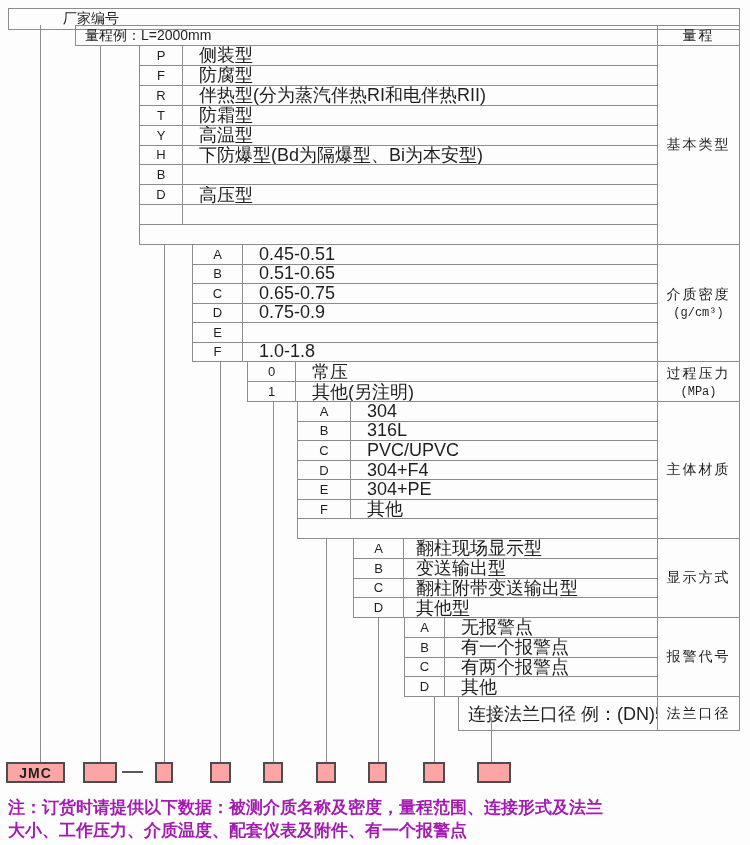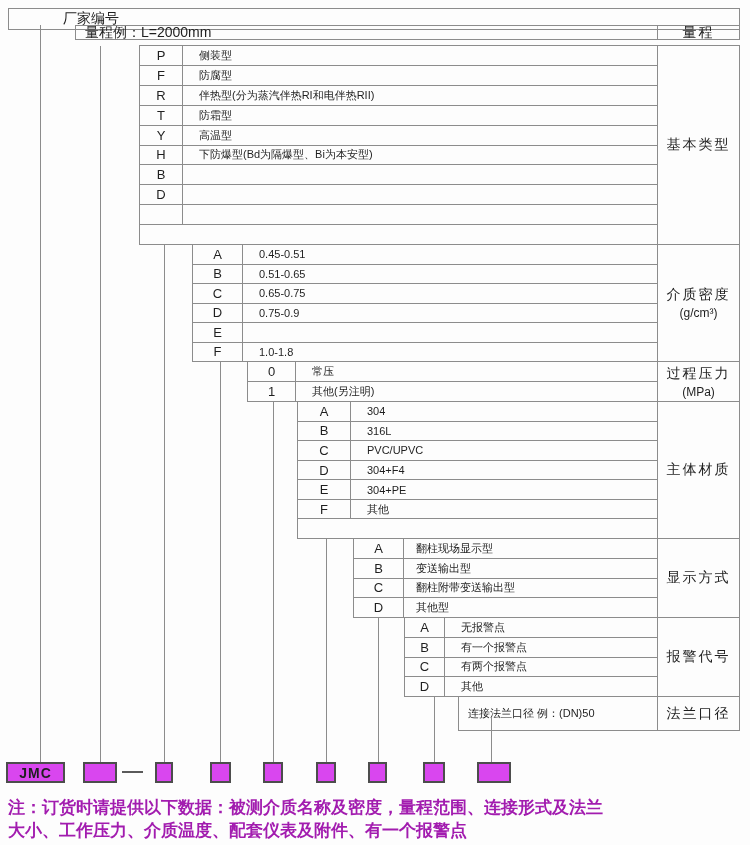--- a/index.html
+++ b/index.html
@@ -12,29 +12,29 @@
     position:relative;width:750px;height:845px;background:#fdfdfd;
     font-family:"Liberation Sans",sans-serif;color:var(--ink);
     overflow:hidden;
   }
   .section{position:absolute;display:flex;border:1px solid var(--line);box-sizing:border-box;background:transparent;}
   .rows{flex:1;display:flex;flex-direction:column;min-width:0;}
   .row{flex:1;display:flex;align-items:stretch;min-height:0;}
   .row + .row{border-top:1px solid var(--line);}
   .code{display:flex;align-items:center;justify-content:center;border-right:1px solid var(--line);font-size:13px;box-sizing:border-box;}
   .row.nodiv .code{border-right:none;}
-  .desc{flex:1;display:flex;align-items:center;padding-left:16px;font-size:11px;white-space:nowrap;overflow:hidden;}
+  .desc{flex:1;display:flex;align-items:center;padding-left:16px;font-size:18px;white-space:nowrap;overflow:hidden;}
   .cat{width:82px;border-left:1px solid var(--line);display:flex;flex-direction:column;align-items:center;justify-content:center;
-       font-family:Liberation Sans, sans-serif;font-size:14px;letter-spacing:2px;text-align:center;box-sizing:border-box;}
+       font-family:Liberation Mono, monospace;font-size:14px;letter-spacing:2px;text-align:center;box-sizing:border-box;}
   .cat .sub{font-size:12px;letter-spacing:0;margin-top:2px;}
 
   
   .s1{left:8px;  top:8px;  width:732px;height:22px;}
   .s1 .desc{padding-left:54px;font-size:14px;}
-  .s2{left:75px; top:25px; width:665px;height:15px;}
+  .s2{left:75px; top:25px; width:665px;height:21px;}
   .s2 .desc{padding-left:9px;font-size:14px;}
   .s3{left:139px;top:45px; width:601px;height:200px;}
   .s3 .code{width:43px;}
   .s4{left:192px;top:244px;width:548px;height:118px;}
   .s4 .code{width:50px;}
   .s5{left:247px;top:361px;width:493px;height:41px;}
   .s5 .code{width:48px;}
   .s6{left:297px;top:401px;width:443px;height:138px;}
   .s6 .code{width:53px;}
   .s7{left:353px;top:538px;width:387px;height:80px;}
@@ -51,21 +51,21 @@
   .l2{left:100px;top:46px; height:716px;}
   .l3{left:164px;top:245px;height:517px;}
   .l4{left:220px;top:361px;height:401px;}
   .l5{left:273px;top:401px;height:361px;}
   .l6{left:326px;top:538px;height:224px;}
   .l7{left:378px;top:617px;height:145px;}
   .l8{left:434px;top:696px;height:66px;}
   .l9{left:491px;top:717px;height:45px;}
 
   
-  .bbox{position:absolute;top:762px;height:21px;border:2px solid var(--boxline);box-sizing:border-box;background:#d946ef;}
+  .bbox{position:absolute;top:762px;height:21px;border:2px solid var(--boxline);box-sizing:border-box;background:#fca5a5;}
   .b1{left:6px;  width:59px;display:flex;align-items:center;justify-content:center;font-weight:bold;font-size:14px;letter-spacing:1px;}
   .b2{left:83px; width:34px;}
   .b3{left:155px;width:18px;}
   .b4{left:210px;width:21px;}
   .b5{left:263px;width:20px;}
   .b6{left:316px;width:20px;}
   .b7{left:368px;width:19px;}
   .b8{left:423px;width:22px;}
   .b9{left:477px;width:34px;}
   .dash{position:absolute;left:122px;top:771px;width:21px;height:2px;background:#5a5a5a;overflow:hidden;color:transparent;}
@@ -120,20 +120,21 @@
         </div>
       <div class="row">
           <div class="code">H</div>
           <div class="desc">下防爆型(Bd为隔爆型、Bi为本安型)</div>
         </div>
       <div class="row">
           <div class="code">B</div>
         </div>
       <div class="row">
           <div class="code">D</div>
+          <div class="desc">高压型</div>
         </div>
       <div class="row">
           <div class="code"></div>
           <div class="desc"></div>
         </div>
       <div class="row nodiv">
           <div class="code"></div>
           <div class="desc"></div>
         </div>
     </div>

